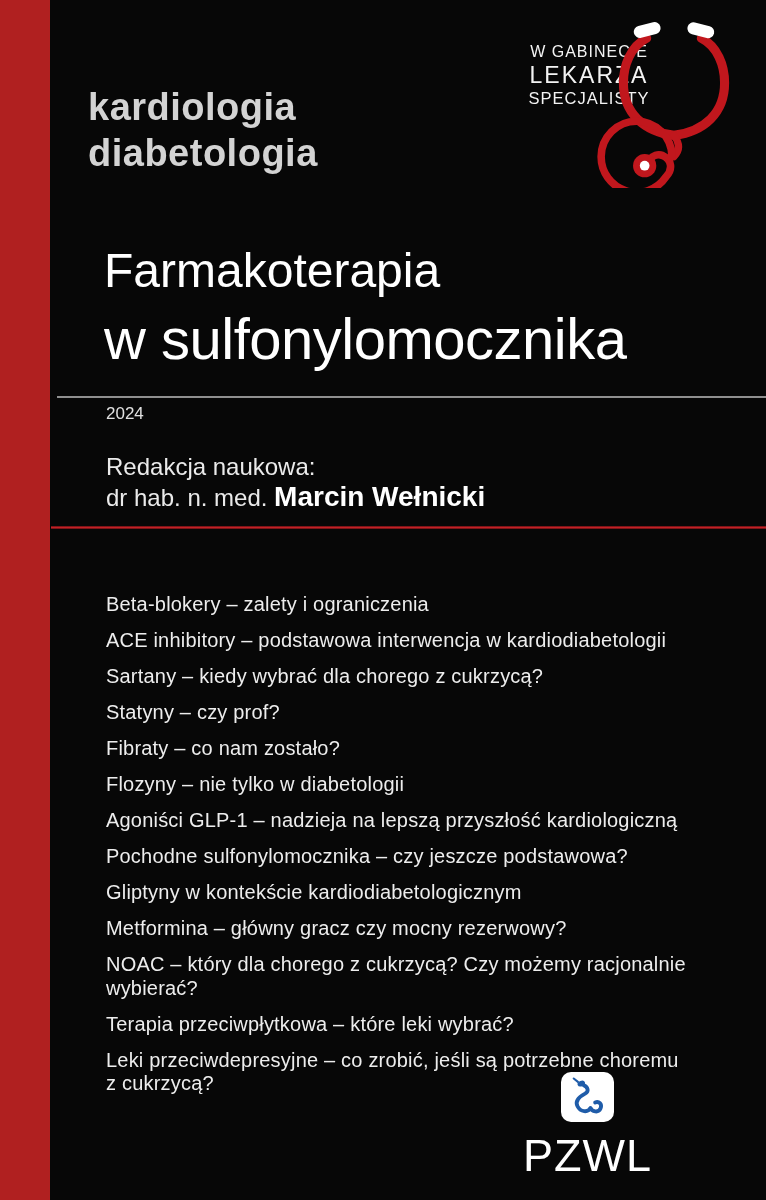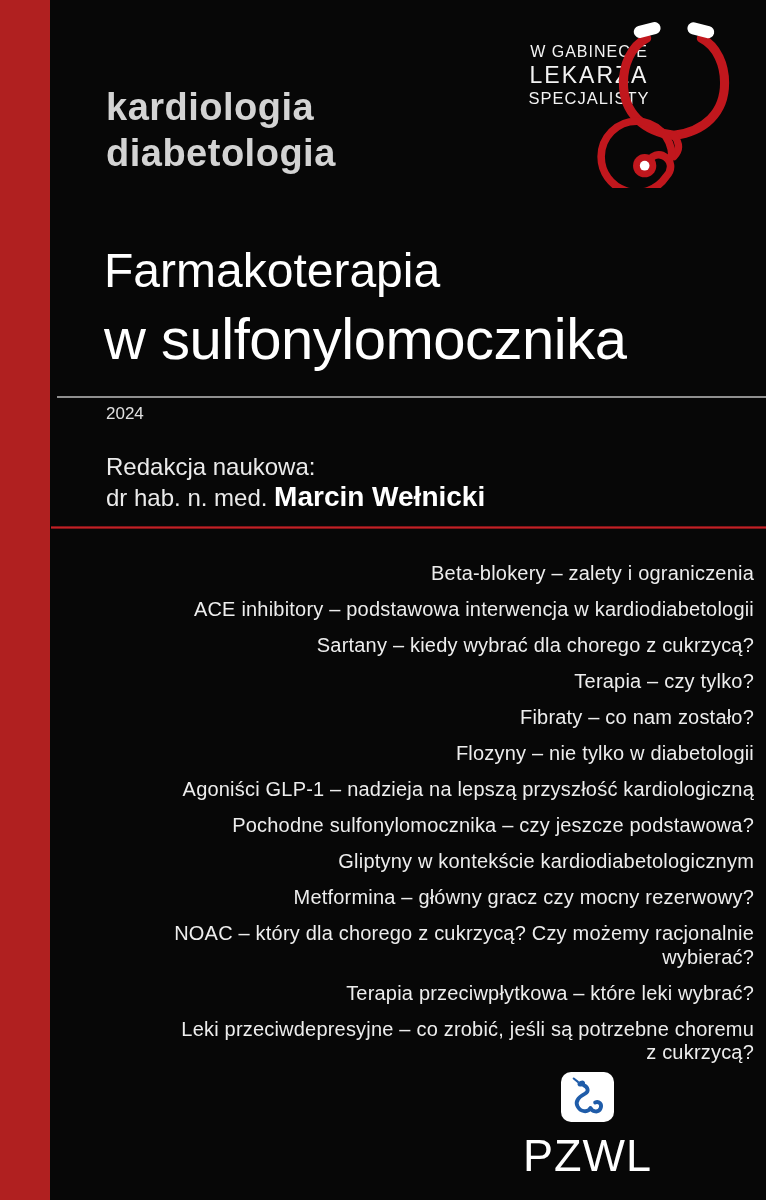--- a/index.html
+++ b/index.html
@@ -19,21 +19,21 @@
   .spine {
     position: absolute;
     left: 0; top: 0;
     width: 50px; height: 100%;
     background: #b02020;
   }
 
   
   .series {
     position: absolute;
-    left: 106px; top: 84px;
+    left: 88px; top: 84px;
     font-size: 38px;
     font-weight: bold;
     line-height: 46px;
     color: #d3d3d3;
     letter-spacing: 0.5px;
   }
 
   
   .brand-text {
     position: absolute;
@@ -92,24 +92,23 @@
   .hr-red {
     position: absolute;
     left: 51px; right: 0; top: 526px;
     height: 3px;
     background: linear-gradient(to bottom, #5d0e11, #c22126, #5d0e11);
   }
 
   
   .topics {
     position: absolute;
-    left: 106px; top: 562px;
+    left: 106px; top: 593px;
     width: 648px;
     list-style: none;
-    text-align: right;
   }
   .topics li {
     font-size: 20px;
     line-height: 23.5px;
     margin-bottom: 12.5px;
     color: #ededed;
     white-space: pre-line;
     letter-spacing: 0.2px;
   }
 
@@ -187,21 +186,21 @@
   <div class="hr-red"></div>
 
   <ul class="topics">
 
       <li>Beta-blokery – zalety i ograniczenia</li>
 
       <li>ACE inhibitory – podstawowa interwencja w kardiodiabetologii</li>
 
       <li>Sartany – kiedy wybrać dla chorego z cukrzycą?</li>
 
-      <li>Terapia – czy tylko?</li>
+      <li>Statyny – czy prof?</li>
 
       <li>Fibraty – co nam zostało?</li>
 
       <li>Flozyny – nie tylko w diabetologii</li>
 
       <li>Agoniści GLP-1 – nadzieja na lepszą przyszłość kardiologiczną</li>
 
       <li>Pochodne sulfonylomocznika – czy jeszcze podstawowa?</li>
 
       <li>Gliptyny w kontekście kardiodiabetologicznym</li>

